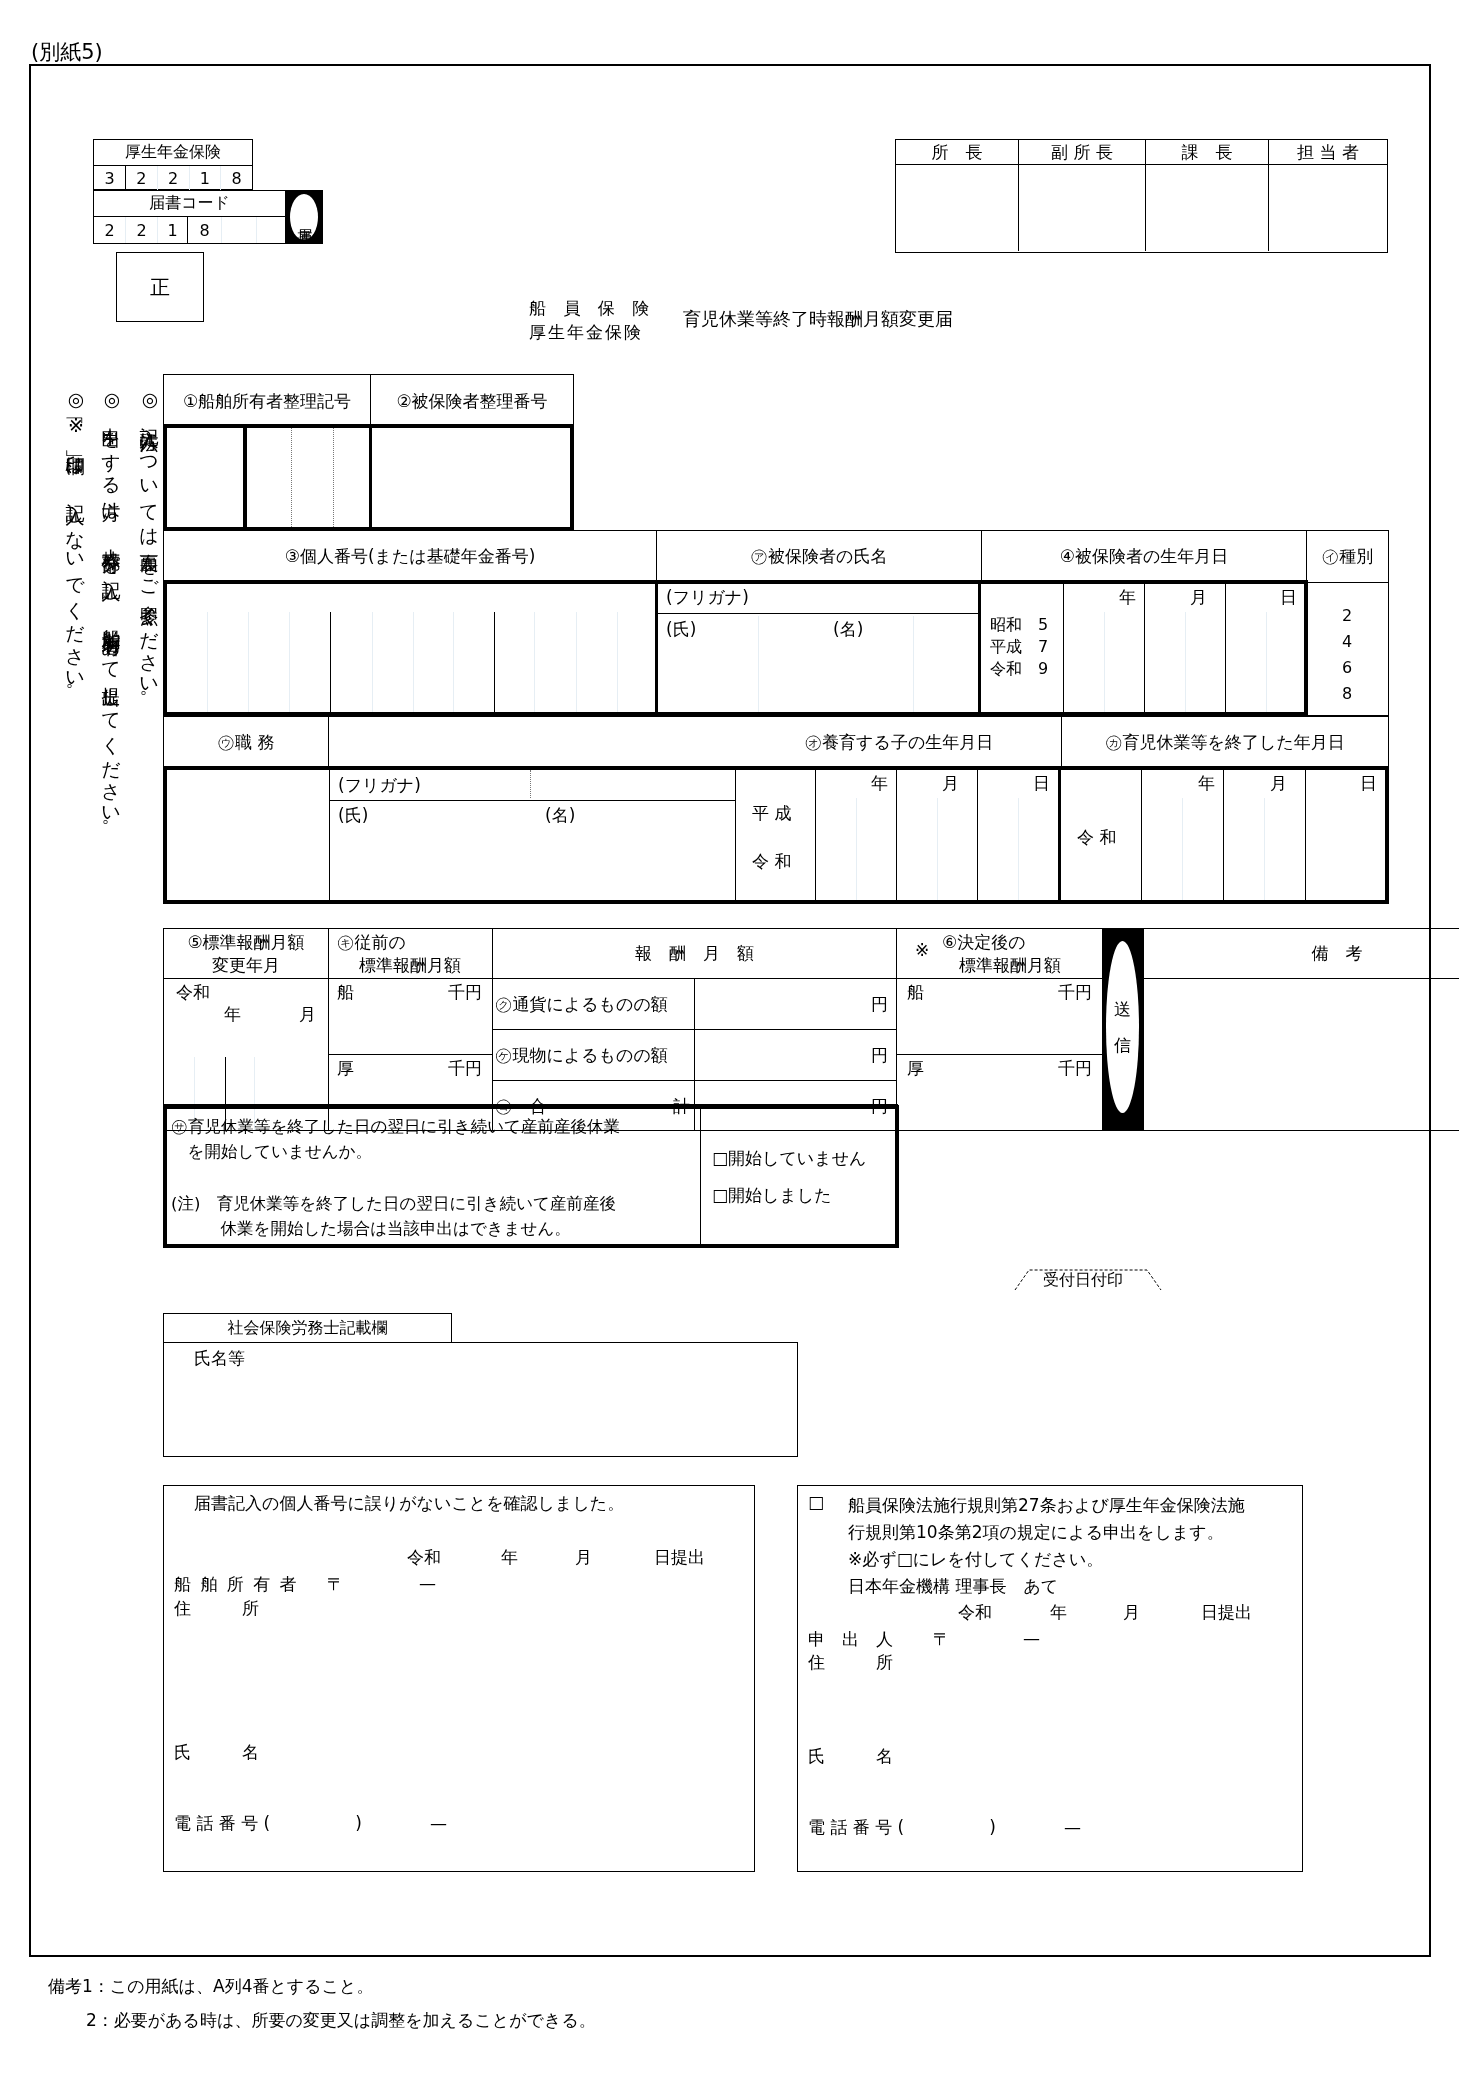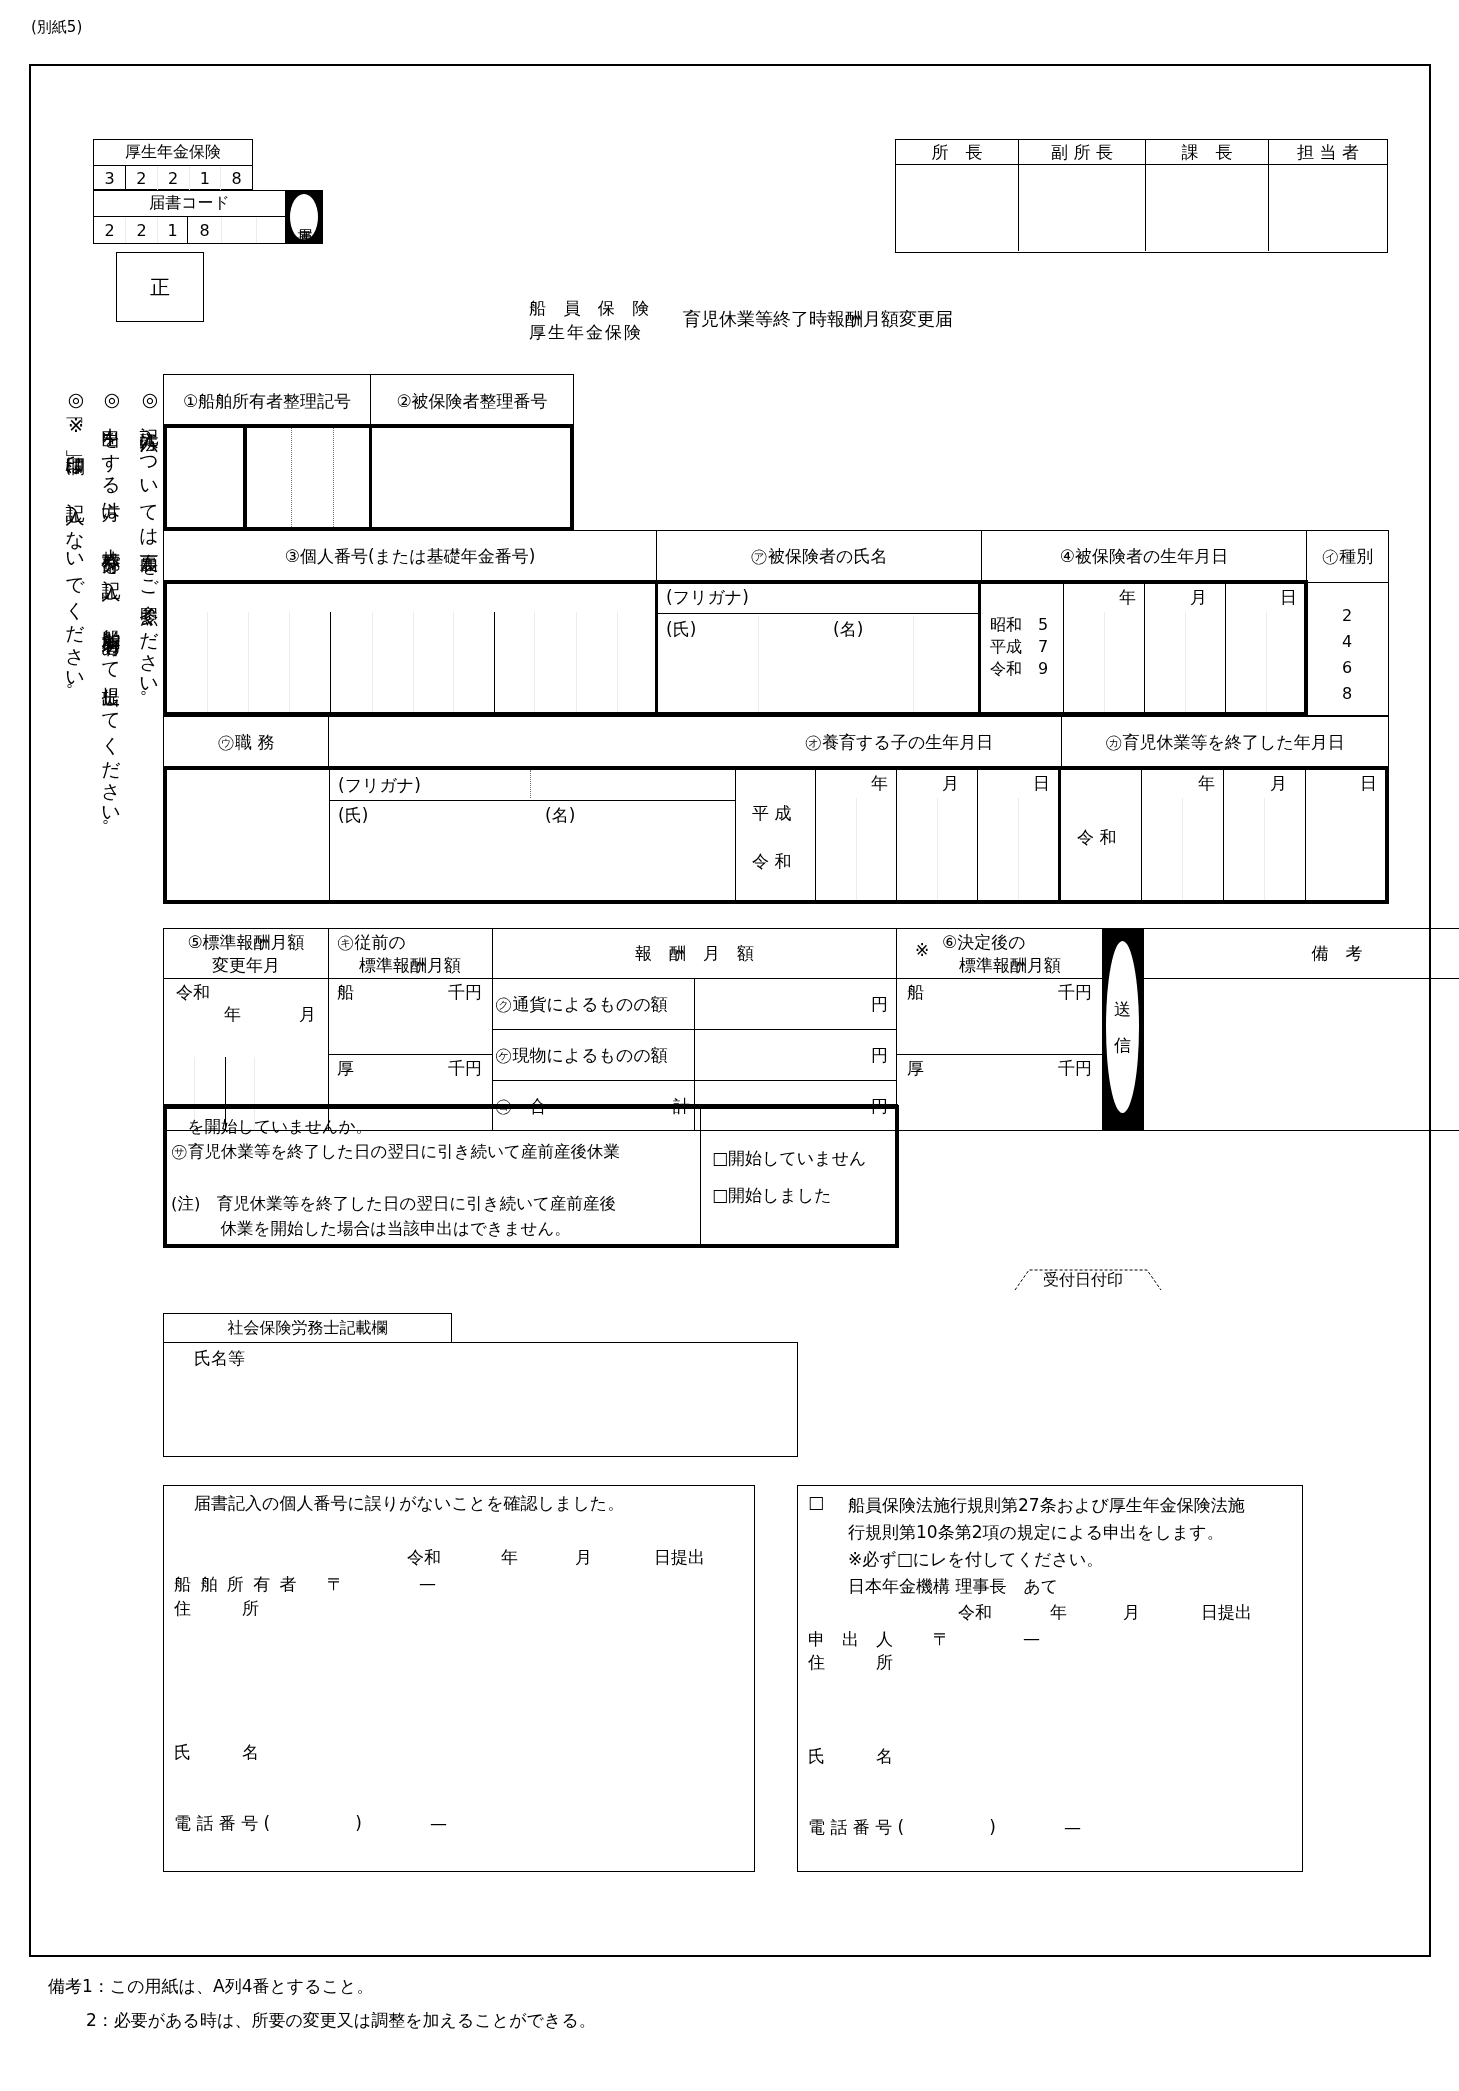--- a/index.html
+++ b/index.html
@@ -13,21 +13,21 @@
   .vld { position:absolute; border-left:1px dotted #777; }
   .vtext { writing-mode:vertical-rl; font-size:19px; letter-spacing:2px; line-height:1; }
   .t { position:absolute; white-space:nowrap; }
   .small { font-size:16px; }
   .oval-dark { position:absolute; background:#000; }
   .oval-dark .ov { position:absolute; background:#fff; border-radius:50%; }
 </style>
 </head>
 <body>
 
-<div class="t" style="left:31px;top:18px;font-size:15px;">(別紙5)</div>
+<div class="t" style="left:31px;top:38px;font-size:21px;">(別紙5)</div>
 
 <div class="bx" style="left:29px;top:64px;width:1402px;height:1893px;border-width:2px;"></div>
 
 <div class="bx" style="left:93px;top:139px;width:160px;height:51px;">
   <div class="c small" style="height:25px;border-bottom:1.5px solid #000;">厚生年金保険</div>
   <div style="display:flex;height:25px;">
     <div class="c small" style="width:31px;border-right:1.5px solid #000;">3</div>
     <div class="c small" style="flex:1;border-right:1px solid #e6eef4;">2</div>
     <div class="c small" style="flex:1;border-right:1px solid #e6eef4;">2</div>
     <div class="c small" style="flex:1;border-right:1px solid #e6eef4;">1</div>
@@ -290,22 +290,22 @@
   <div class="abs" style="left:979px;top:0;right:0;height:100%;border-left:1.5px solid #000;">
     <div class="abs c" style="left:0;top:0;right:0;height:50px;border-bottom:1.5px solid #000;">備　考</div>
     <div class="abs" style="left:0;top:50px;right:0;bottom:0;"></div>
   </div>
 </div>
 
 <div class="abs" style="left:163px;top:1104px;width:735px;height:4px;background:#000;"></div>
 
 <div class="bx thick" style="left:163px;top:1105px;width:736px;height:143px;">
   <div class="abs" style="left:4px;top:6px;width:525px;line-height:24.5px;font-size:16.5px;">
+    <div style="white-space:pre;">㋚育児休業等を終了した日の翌日に引き続いて産前産後休業</div>
     <div style="white-space:pre;">　を開始していませんか。</div>
-    <div style="white-space:pre;">㋚育児休業等を終了した日の翌日に引き続いて産前産後休業</div>
     <div style="white-space:pre;margin-top:28px;">(注)　育児休業等を終了した日の翌日に引き続いて産前産後</div>
     <div style="white-space:pre;">　　　休業を開始した場合は当該申出はできません。</div>
   </div>
   <div class="abs" style="left:533px;top:0;bottom:0;border-left:1.5px solid #000;"></div>
   <div class="t" style="left:545px;top:38px;">□開始していません</div>
   <div class="t" style="left:545px;top:75px;">□開始しました</div>
 </div>
 
 <div class="abs" style="left:1013px;top:1266px;width:150px;height:26px;">
   <svg width="150" height="26" style="position:absolute;left:0;top:0;">

